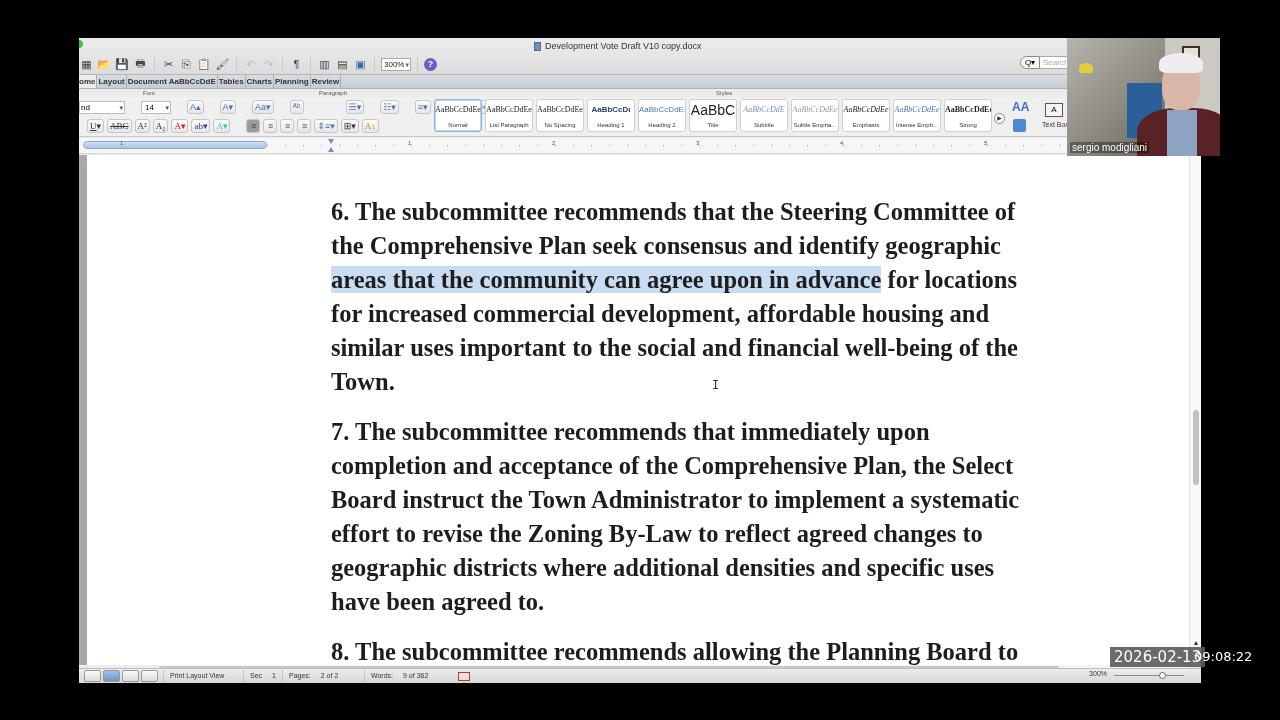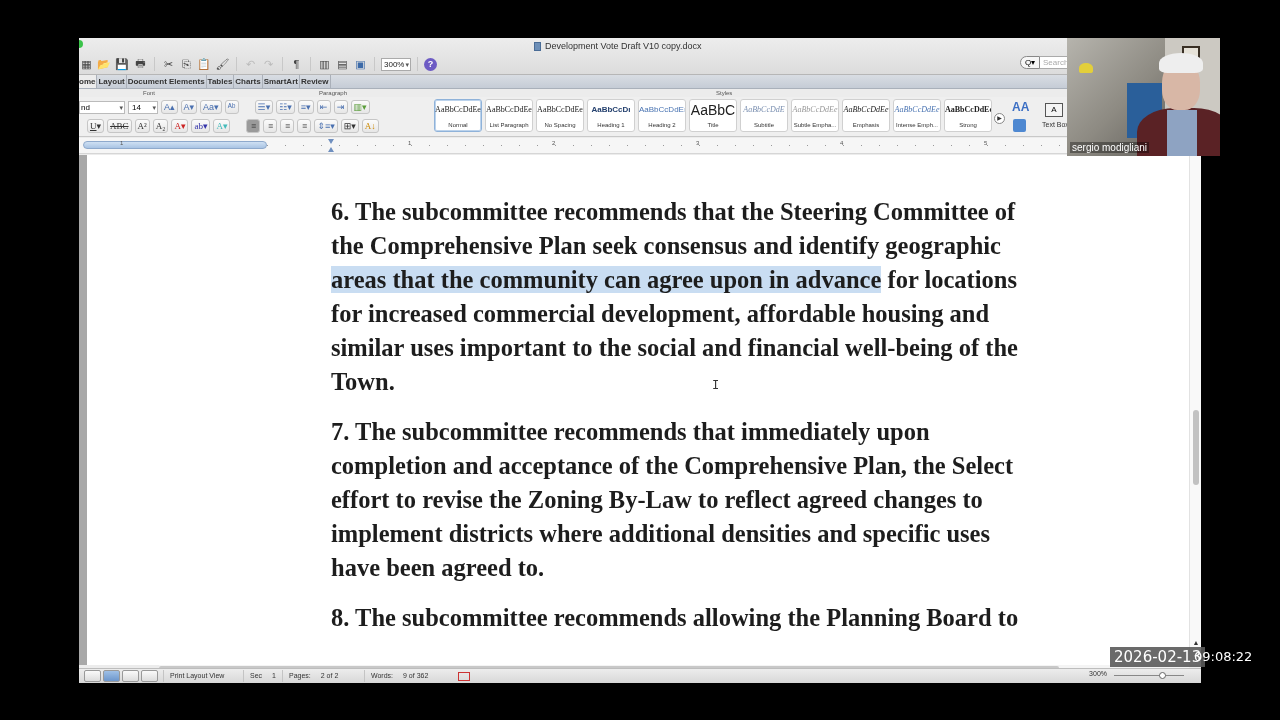--- a/index.html
+++ b/index.html
@@ -25,21 +25,21 @@
   .search-btn { width: 20px; height: 13px; border: 1px solid #888; border-radius: 7px 0 0 7px; font-size: 8px; line-height: 11px; text-align: center; background: #f6f6f6; }
   .search-input { width: 40px; height: 13px; border: 1px solid #aaa; border-left: none; border-radius: 0 7px 7px 0; font-size: 8px; color: #aaa; padding-left: 3px; background: #fff; line-height: 11px; }
 
   .tabbar { position: absolute; left: 0; top: 36px; width: 100%; height: 15px; background: linear-gradient(#d9dde3, #c5ccd6); border-top: 1px solid #b6b6b6; border-bottom: 1px solid #a9b0ba; display: flex; }
   .tab { font-size: 8px; font-weight: bold; color: #333; padding: 0 1px; line-height: 14px; border-right: 1px solid #aab0b9; }
   .tab.active { background: #ececec; padding-left: 0; }
 
   .groupbar { position: absolute; left: 0; top: 52px; width: 100%; height: 7px; display: flex; font-size: 6px; color: #555; line-height: 7px; }
 
   .ribbon { position: absolute; left: 0; top: 59px; width: 100%; height: 40px; background: #efefef; border-bottom: 1px solid #c8c8c8; }
-  .font-row { position: absolute; left: 0; top: 3px; display: flex; gap: 3px; align-items: center; }
+  .font-row { position: absolute; left: 0; top: 3px; display: flex; gap: 16px; align-items: center; }
   .font-name { width: 46px; height: 13px; background: #fff; border: 1px solid #bbb; font-size: 8px; line-height: 11px; padding-left: 1px; position: relative; }
   .font-size { width: 30px; height: 13px; background: #fff; border: 1px solid #bbb; font-size: 8px; line-height: 11px; padding-left: 3px; position: relative; }
   .dd::after { content: "▾"; position: absolute; right: 1px; top: 0; font-size: 7px; color: #555; }
   .rb { height: 14px; min-width: 14px; padding: 0 2px; display: inline-flex; align-items: center; justify-content: center; font-size: 9px; color: #333; border: 1px solid #c6c6c6; border-radius: 3px; background: linear-gradient(#fbfbfb, #e6e6e6); font-family: "Liberation Serif", serif; }
   .rb.blue { color: #4a70b0; font-family: "Liberation Sans", sans-serif; }
   .rb.pressed { background: #9a9a9a; }
   .row2 { position: absolute; left: 0; top: 22px; display: flex; gap: 3px; align-items: center; padding-left: 8px; }
 
   .styles-gallery { position: absolute; left: 355px; top: 2px; display: flex; gap: 3px; }
   .style-tile { width: 48px; height: 33px; background: #fff; border: 1px solid #d0d0d0; border-radius: 3px; text-align: center; position: relative; }
@@ -144,24 +144,24 @@
 
       <div class="search-wrap">
         <span class="search-btn">Q▾</span>
         <span class="search-input">Search</span>
       </div>
     </div>
 
     <div class="tabbar">
       <span class="tab active">ome</span>
       <span class="tab">Layout</span>
-      <span class="tab">Document Elements</span>
+      <span class="tab">Document AaBbCcDdE</span>
       <span class="tab">Tables</span>
       <span class="tab">Charts</span>
-      <span class="tab">SmartArt</span>
+      <span class="tab">Planning</span>
       <span class="tab">Review</span>
     </div>
 
     <div class="groupbar">
       <span style="position:absolute;left:64px">Font</span>
       <span style="position:absolute;left:240px">Paragraph</span>
       <span style="position:absolute;left:637px">Styles</span>
     </div>
 
     <div class="ribbon">
@@ -274,22 +274,23 @@
           <span class="line"> 6.  The subcommittee recommends that the Steering Committee of</span>
           <span class="line">the Comprehensive Plan seek consensus and identify geographic</span>
           <span class="line"><span class="hl">areas that the community can agree upon in advance</span><span> for locations</span></span>
           <span class="line">for increased commercial development, affordable housing and</span>
           <span class="line">similar uses important to the social and financial well-being of the</span>
           <span class="line">Town.</span>
         </div>
         <div class="para">
           <span class="line"> 7.    The subcommittee recommends that immediately upon</span>
           <span class="line">completion and acceptance of the Comprehensive Plan, the Select</span>
+          <span class="line">Board instruct the Town Administrator to implement a systematic</span>
           <span class="line">effort to revise the Zoning By-Law to reflect agreed changes to</span>
-          <span class="line">implement districts where additional densities and specific uses</span>
+          <span class="line">geographic districts where additional densities and specific uses</span>
           <span class="line">have been agreed to.</span>
         </div>
         <div class="para">
           <span class="line">8.   The subcommittee recommends allowing the Planning Board to</span>
         </div>
       </div>
       <span class="ibeam">I</span>
     </div>
 
     <div class="vscroll">

